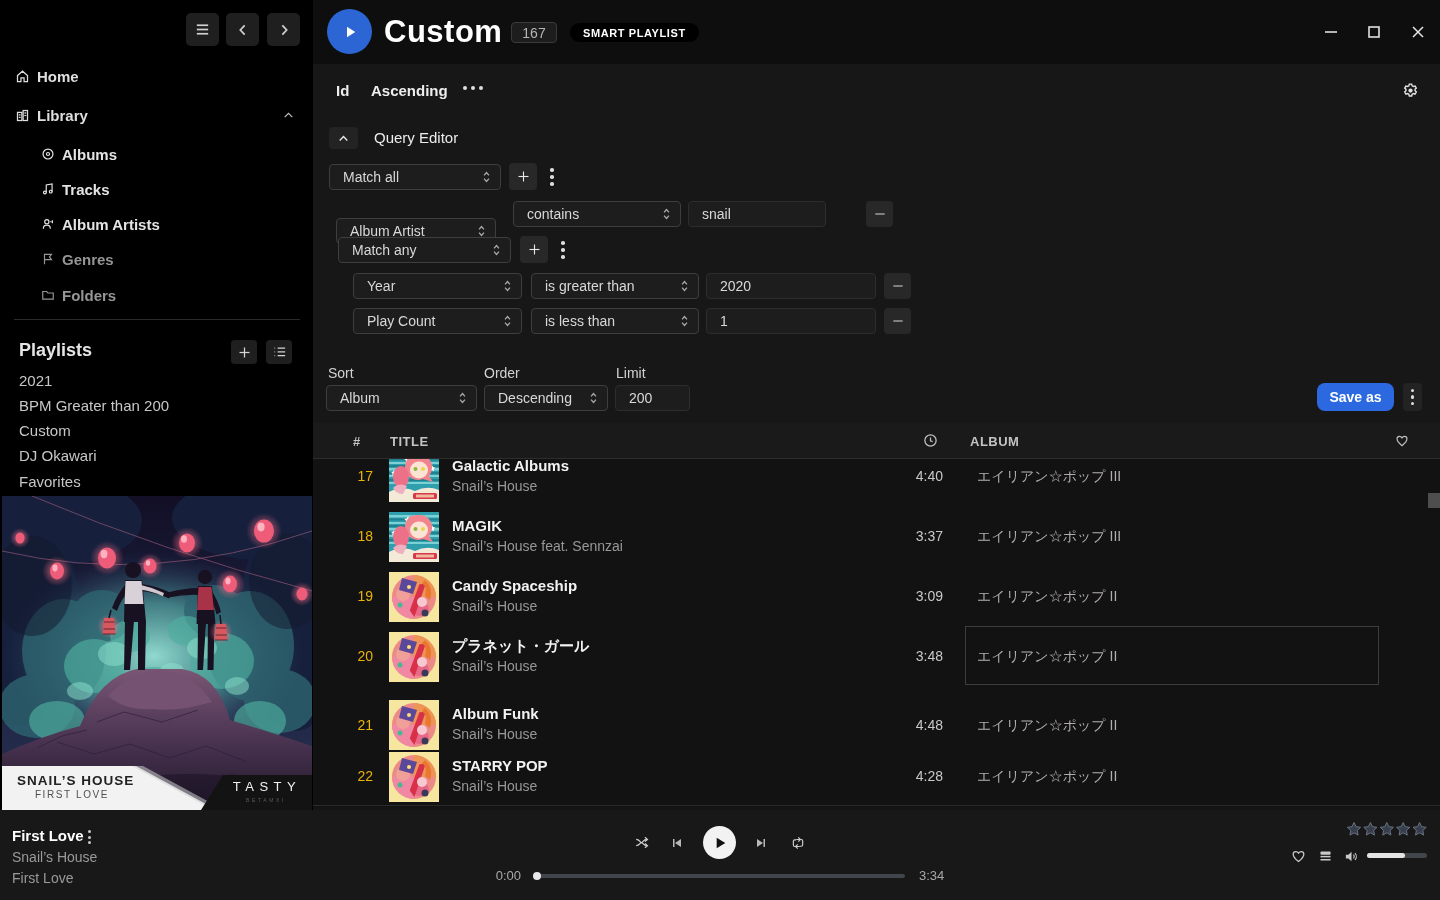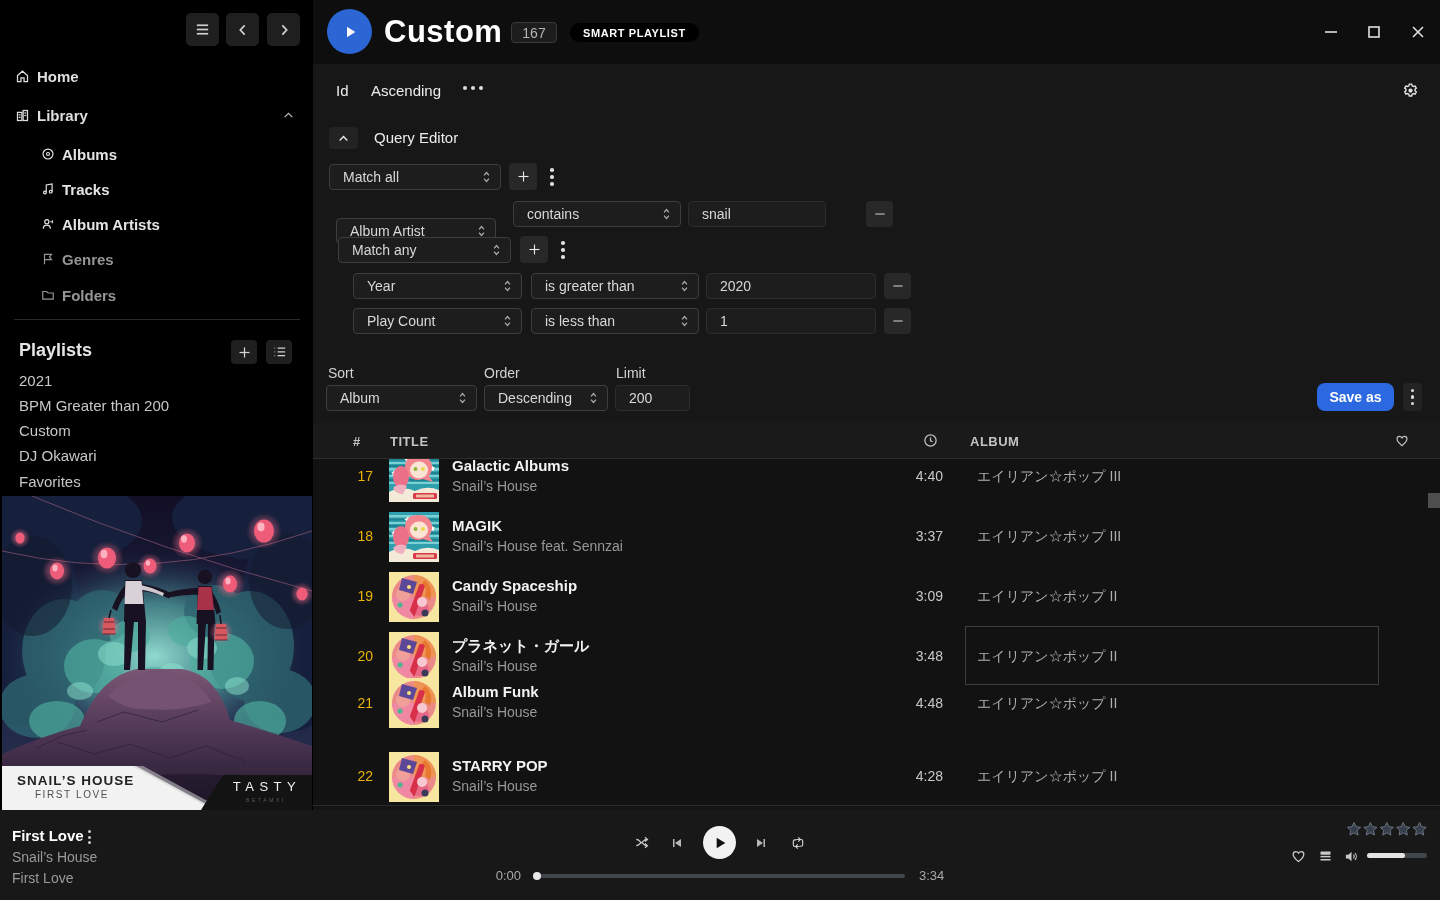--- a/index.html
+++ b/index.html
@@ -23,21 +23,21 @@
 
 #main { left:313px; top:0; width:1127px; height:810px; background:#141414; }
 #titlebar { left:0; top:0; width:1127px; height:64px; background:#0e0e0e; }
 .playbig { left:14px; top:9px; width:45px; height:45px; border-radius:50%; background:#2b66d4; display:flex; align-items:center; justify-content:center; }
 .title { left:71px; top:14px; font-size:31px; font-weight:bold; color:#fff; letter-spacing:0.5px; }
 .cntbadge { left:198px; top:22px; width:46px; height:21px; background:#1d1d1d; border:1px solid #3a3a3a; border-radius:4px; color:#b5b5b5; font-size:14px; display:flex; align-items:center; justify-content:center; }
 .smartpill { left:257px; top:23px; height:19px; padding:0 13px; background:#000; border-radius:10px; color:#fff; font-size:11px; font-weight:bold; letter-spacing:0.6px; display:flex; align-items:center; }
 .winctl { top:24px; color:#e0e0e0; }
 
 #toolbar { left:0; top:64px; width:1127px; height:52px; background:#171717; }
-.tbtxt { top:18px; color:#ededed; font-size:15px; font-weight:normal;text-align:center; }
+.tbtxt { top:18px; color:#ededed; font-size:15px; font-weight:bold;text-align:center; }
 
 #query { left:0; top:116px; width:1127px; height:307px; background:#171717; }
 .qcollapse { left:16px; top:11px; width:29px; height:22px; background:#232323; border-radius:4px; display:flex; align-items:center; justify-content:center; }
 .qtitle { left:61px; top:13px; color:#ececec; font-size:15px; }
 .sel { position:absolute; background:#1d1d1d; border:1px solid #3e3e3e; border-radius:4px; color:#d8d8d8; font-size:14px; display:flex; align-items:center; padding-left:13px; }
 .sel .chev { position:absolute; right:9px; top:50%; transform:translateY(-50%); }
 .inp { position:absolute; background:#1d1d1d; border:1px solid #2d2d2d; border-radius:4px; color:#d8d8d8; font-size:14px; display:flex; align-items:center; padding-left:13px; }
 .sqbtn { position:absolute; background:#282828; border-radius:4px; display:flex; align-items:center; justify-content:center; }
 .lbl { position:absolute; color:#d2d2d2; font-size:14px; }
 .saveas { left:1004px; top:267px; width:77px; height:28px; background:#2c69e0; border-radius:8px; color:#fff; font-size:14px; font-weight:bold; display:flex; align-items:center; justify-content:center; }
@@ -304,21 +304,21 @@
         <div class="rnum">20</div>
         <svg class="thumb" width="50" height="50">
             <use href="#ap2"></use>
           </svg>
         <div class="rtitle">プラネット・ガール</div>
         <div class="rartist">Snail’s House</div>
         <div class="rtime">3:48</div>
         <div class="ralbum">エイリアン☆ポップ II</div>
         <div class="abs" style="left:652px;top:-0.5px;width:414px;height:59px;border:1px solid #3d3d3d"></div>
       </div>
-      <div class="row" style="top:214px">
+      <div class="row" style="top:236px">
         <div class="rnum">21</div>
         <svg class="thumb" width="50" height="50">
             <use href="#ap2"></use>
           </svg>
         <div class="rtitle">Album Funk</div>
         <div class="rartist">Snail’s House</div>
         <div class="rtime">4:48</div>
         <div class="ralbum">エイリアン☆ポップ II</div>
       </div>
       <div class="row" style="top:287.5px">

